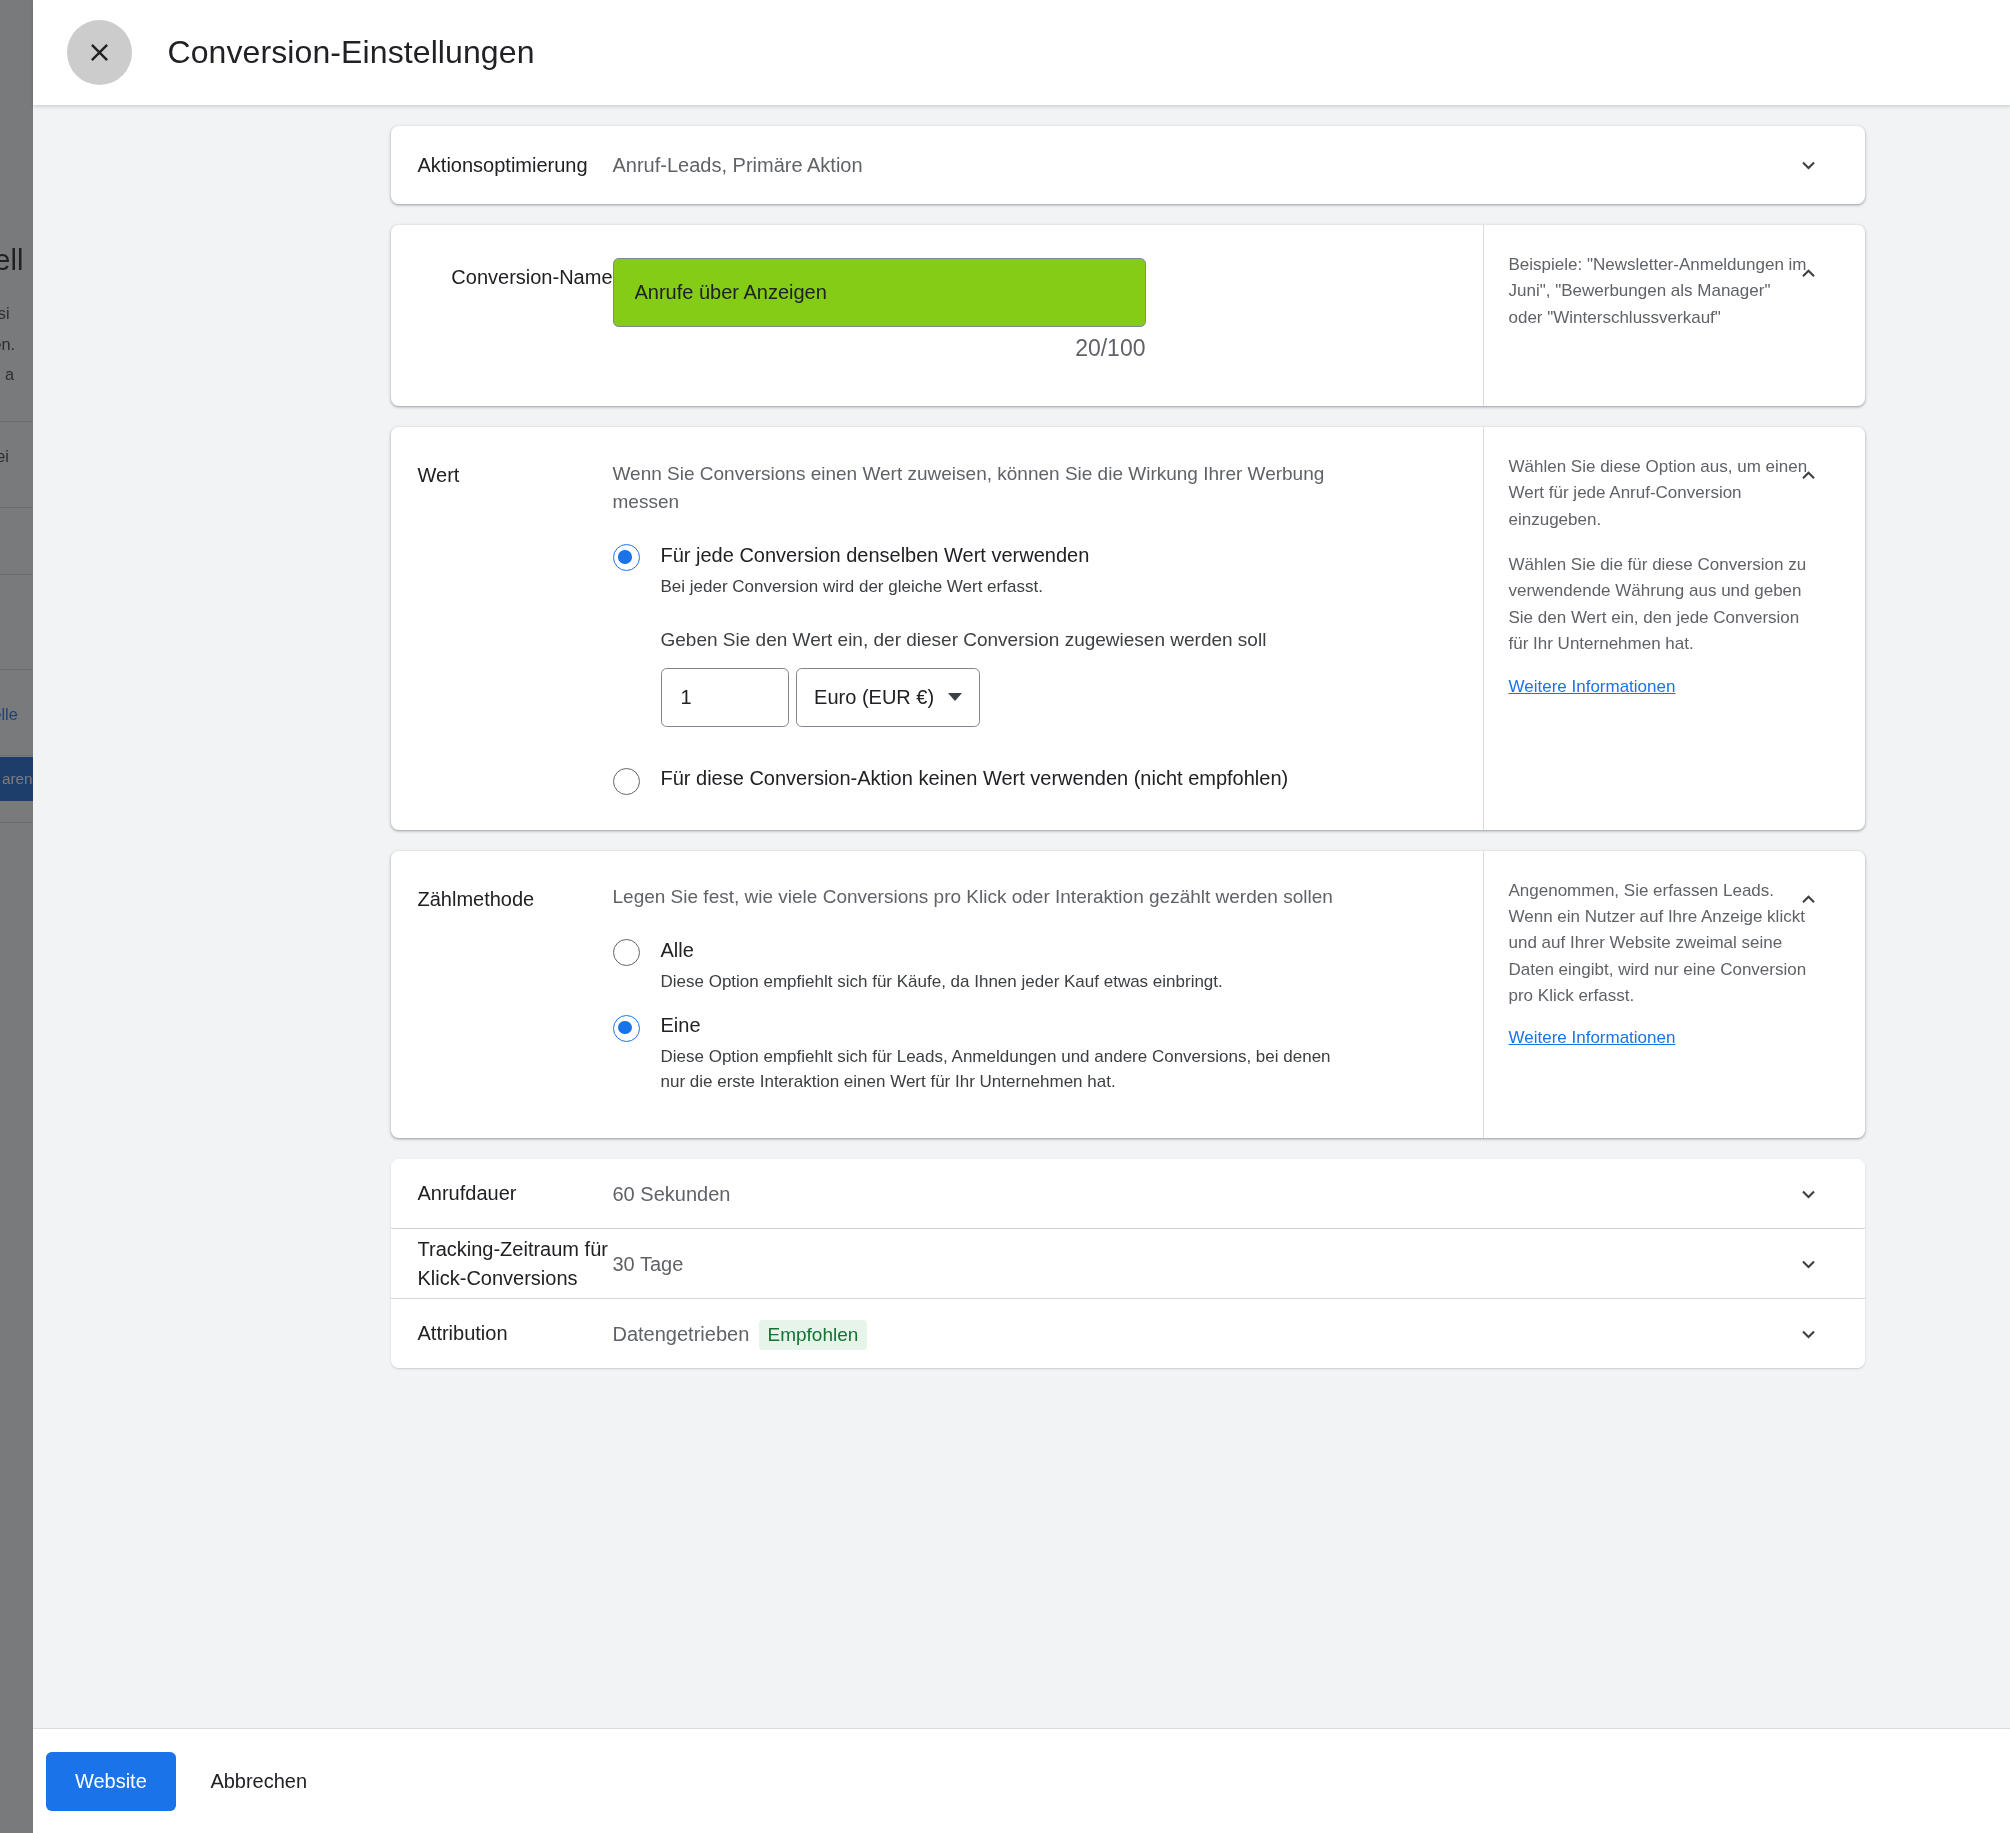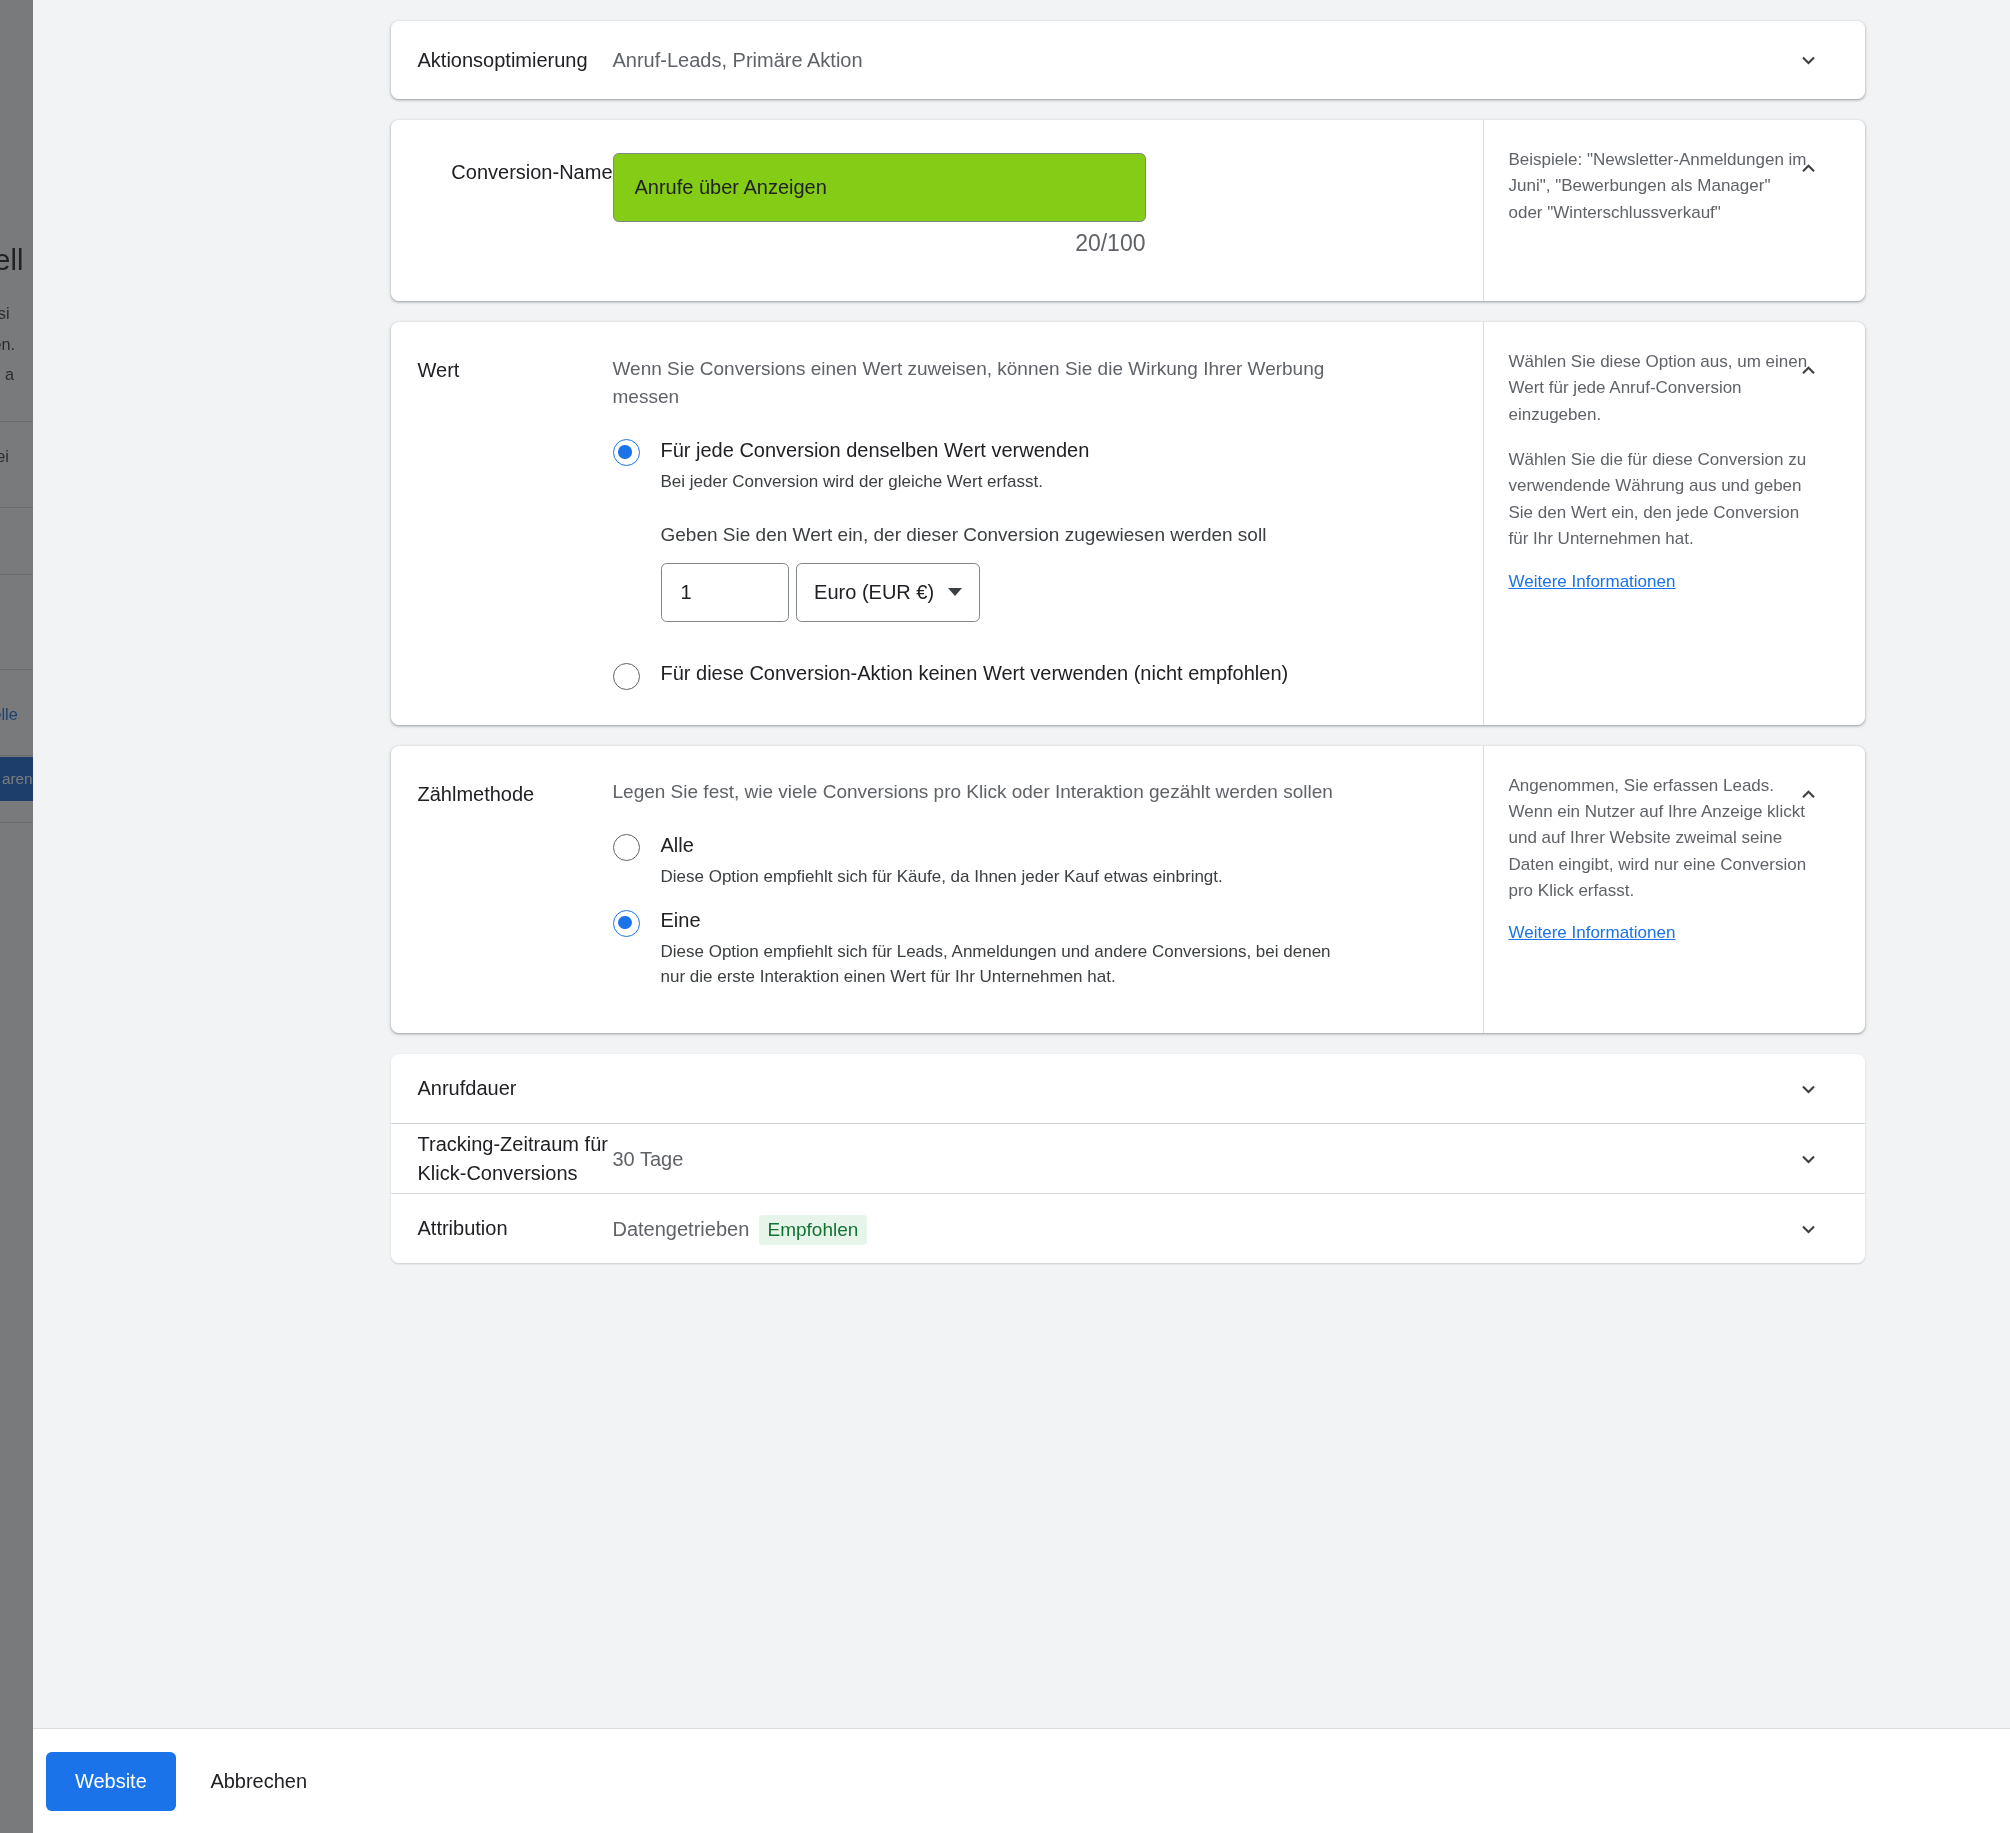--- a/index.html
+++ b/index.html
@@ -349,20 +349,28 @@
   <div class="bg-rule" style="top:574px;"></div>
   <div class="bg-rule" style="top:669px;"></div>
   <div class="bg-rule" style="top:755px;"></div>
   <div class="bg-rule" style="top:822px;"></div>
   <div class="bg-btn" style="top:757px;">aren</div>
   <div class="bg-scrim"></div>
 </div>
 
 <div class="modal">
 
+  <div class="modal-header">
+    <button class="close-btn" aria-label="Schließen">
+      <svg width="29" height="29" viewBox="0 0 24 24" aria-hidden="true">
+        <path d="M19 6.41 17.59 5 12 10.59 6.41 5 5 6.41 10.59 12 5 17.59 6.41 19 12 13.41 17.59 19 19 17.59 13.41 12z" fill="#202124"></path>
+      </svg>
+    </button>
+    <div class="modal-title">Conversion-Einstellungen</div>
+  </div>
 
   <div class="modal-body">
     <div class="cards">
 
       <div class="card row-compact" style="height:78px;">
         <div class="card-inner">
           <div class="col-label">Aktionsoptimierung</div>
           <div class="col-main">
             <span class="summary-value">Anruf-Leads, Primäre Aktion</span>
           </div>
@@ -472,20 +480,23 @@
         <span class="chev">
           <svg width="25" height="25" viewBox="0 0 24 24" aria-hidden="true">
             <path d="M12 8 6 14l1.41 1.41L12 10.83l4.59 4.58L18 14z" fill="#3c4043"></path>
           </svg>
         </span>
       </div>
 
       <div class="card tight first row-compact" style="height:69px;">
         <div class="card-inner">
           <div class="col-label">Anrufdauer</div>
+          <div class="col-main">
+            <span class="summary-value">60 Sekunden</span>
+          </div>
         </div>
         <span class="chev-row">
           <svg width="25" height="25" viewBox="0 0 24 24" aria-hidden="true">
             <path d="M7.41 8.59 12 13.17l4.59-4.58L18 10l-6 6-6-6z" fill="#3c4043"></path>
           </svg>
         </span>
       </div>
 
       <div class="card tight row-compact" style="height:69px;">
         <div class="card-inner">

